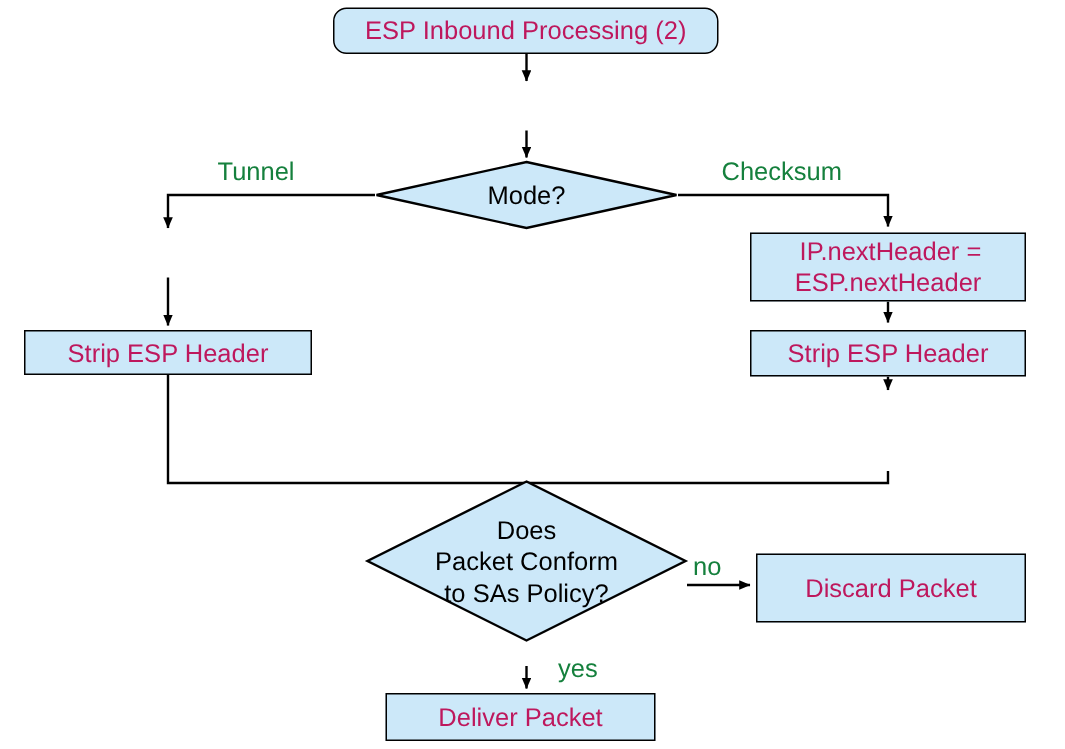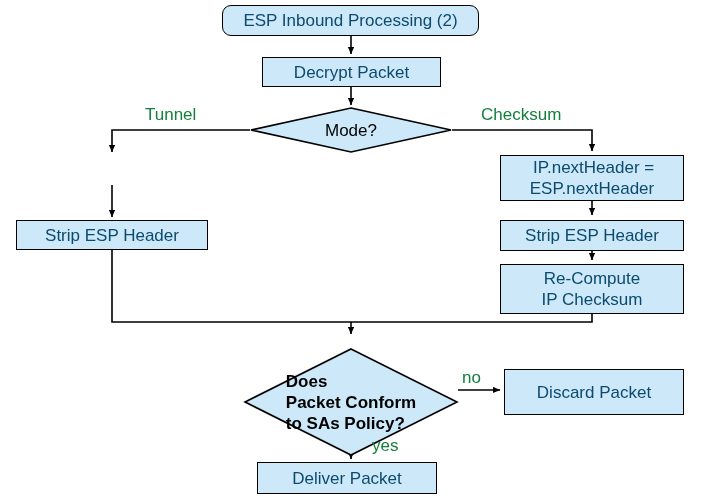--- a/index.html
+++ b/index.html
@@ -13,21 +13,21 @@
     height: 499px;
     background: #ffffff;
     font-family: "Liberation Sans", sans-serif;
     overflow: hidden;
   }
   .node {
     position: absolute;
     box-sizing: border-box;
     background: #cce8f9;
     border: 1.4px solid #000000;
-    color: #0c4a6e;
+    color: #be185d;
     display: flex;
     align-items: center;
     justify-content: center;
     text-align: center;
     font-size: 17px;
     line-height: 21px;
     white-space: pre-line;
   }
   .node.terminator {
     border-radius: 9px;
@@ -43,20 +43,21 @@
   }
   .diamond-label {
     position: absolute;
     left: 0;
     top: 0;
     width: 100%;
     height: 100%;
     display: flex;
     align-items: center;
     justify-content: center;
+    text-align: center;
     font-size: 17px;
     line-height: 21px;
     color: #000000;
     white-space: pre-line;
     pointer-events: none;
   }
   .edge-label {
     position: absolute;
     font-size: 17px;
     line-height: 19px;
@@ -106,45 +107,42 @@
       <line x1="351" y1="322" x2="351" y2="334" marker-end="url(#arrow)"></line>
 
       <line x1="458" y1="390" x2="500" y2="390" marker-end="url(#arrow)"></line>
 
       <line x1="351" y1="444" x2="351" y2="459" marker-end="url(#arrow)"></line>
     </g>
   </svg>
 
   <div class="node terminator" style="left:222px; top:5px; width:257px; height:31px;">ESP Inbound Processing (2)</div>
 
-  <div class="node" style="left:262px; top:57px; width:179px; height:30px;">Decrypt Packet</div>
 
   <div class="diamond-wrap" style="left:250px; top:107px; width:202px; height:46px;">
     <svg width="202" height="46" viewBox="0 0 202 46" xmlns="http://www.w3.org/2000/svg">
       <polygon points="101,1 201,23 101,45 1,23" fill="#cce8f9" stroke="#000000" stroke-width="1.6"></polygon>
     </svg>
     <div class="diamond-label">Mode?</div>
   </div>
 
   <div class="edge-label" style="left:145px; top:105px;">Tunnel</div>
 
   <div class="edge-label" style="left:481px; top:105px;">Checksum</div>
 
 
   <div class="node" style="left:16px; top:220px; width:192px; height:30px;">Strip ESP Header</div>
 
   <div class="node" style="left:500px; top:155px; width:184px; height:46px;text-align:right;">IP.nextHeader =
 ESP.nextHeader</div>
 
   <div class="node" style="left:500px; top:220px; width:184px; height:31px;">Strip ESP Header</div>
 
-  <div class="node" style="left:500px; top:264px; width:184px; height:50px;">Re-Compute
-IP Checksum</div>
 
-  <div class="diamond-wrap" style="left:244px; top:348px; width:214px; height:108px;font-weight:bold;">
+  <div class="diamond-wrap" style="left:244px; top:320px; width:214px; height:108px;">
     <svg width="214" height="108" viewBox="0 0 214 108" xmlns="http://www.w3.org/2000/svg">
       <polygon points="107,1 213,54 107,107 1,54" fill="#cce8f9" stroke="#000000" stroke-width="1.6"></polygon>
     </svg>
     <div class="diamond-label">Does
 Packet Conform
 to SAs Policy?</div>
   </div>
 
   <div class="edge-label" style="left:462px; top:368px;text-align:center;">no</div>
 

